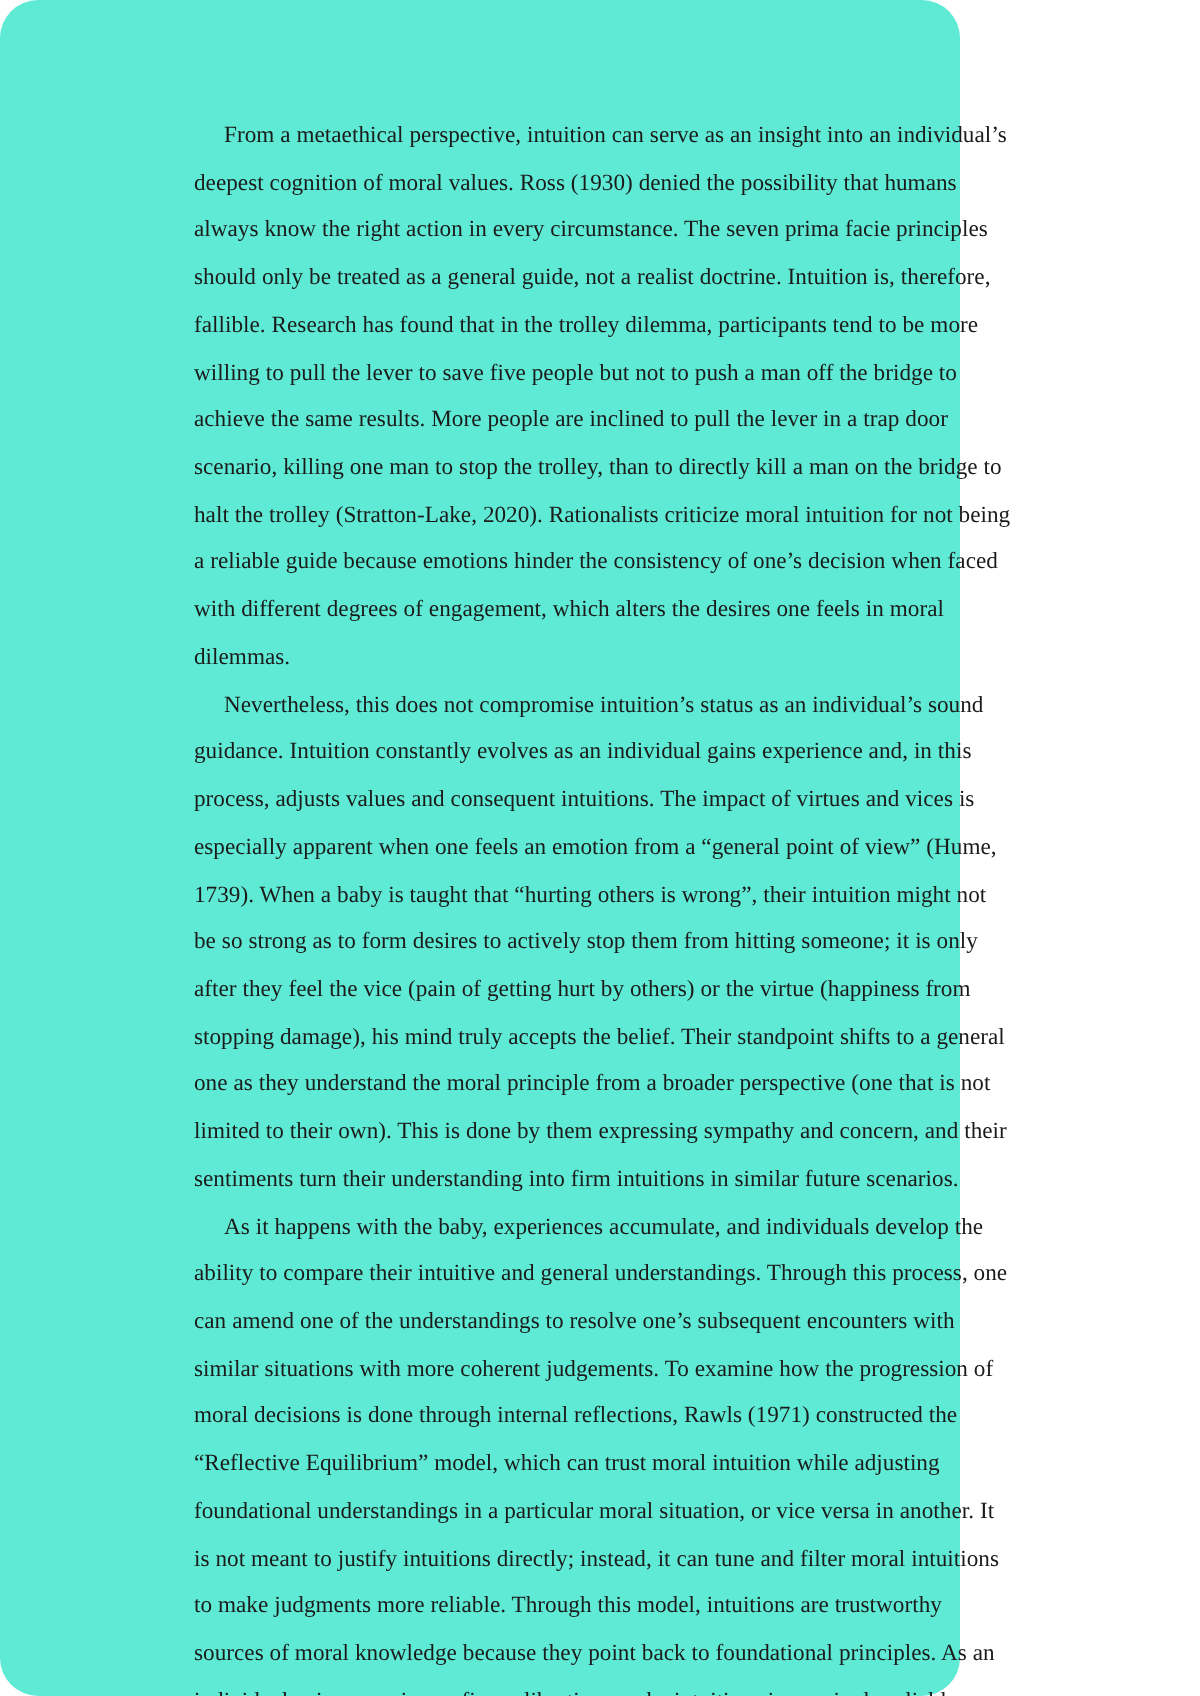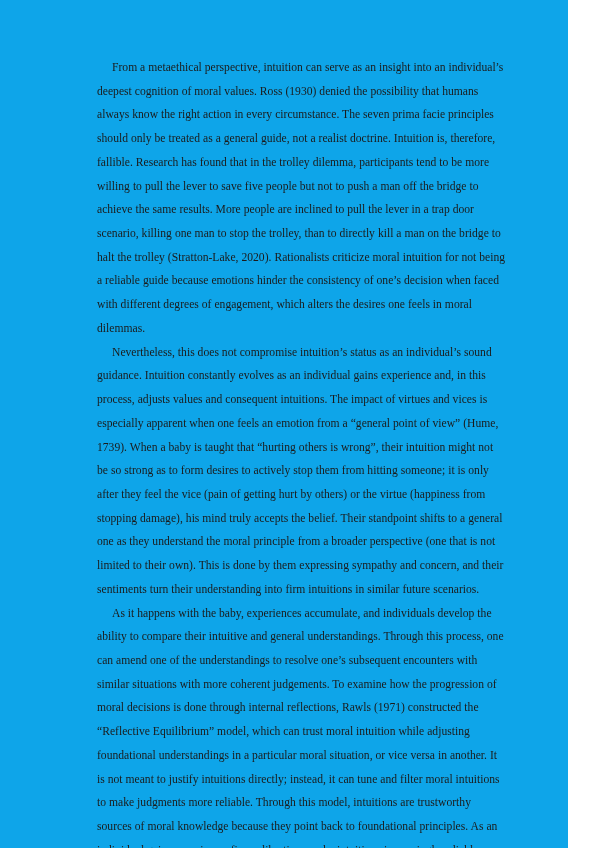--- a/index.html
+++ b/index.html
@@ -11,24 +11,25 @@
   body {
     width: 600px;
     height: 848px;
     overflow: hidden;
     font-family: "Liberation Serif", "DejaVu Serif", serif;
     color: #1a1a1a;
     -webkit-font-smoothing: antialiased;
   }
   #page {
     position: relative;
-    width: 568px;
+    width: 480px;
     height: 848px;
-    background: #0ea5e9;
+    background: #5eead4;
     box-sizing: border-box;
+    border-radius: 19px;
   }
   #text-block {
     position: absolute;
     left: 97px;
     top: 56px;
     width: 410px;
   }
   p.para {
     margin: 0;
     padding: 0;

